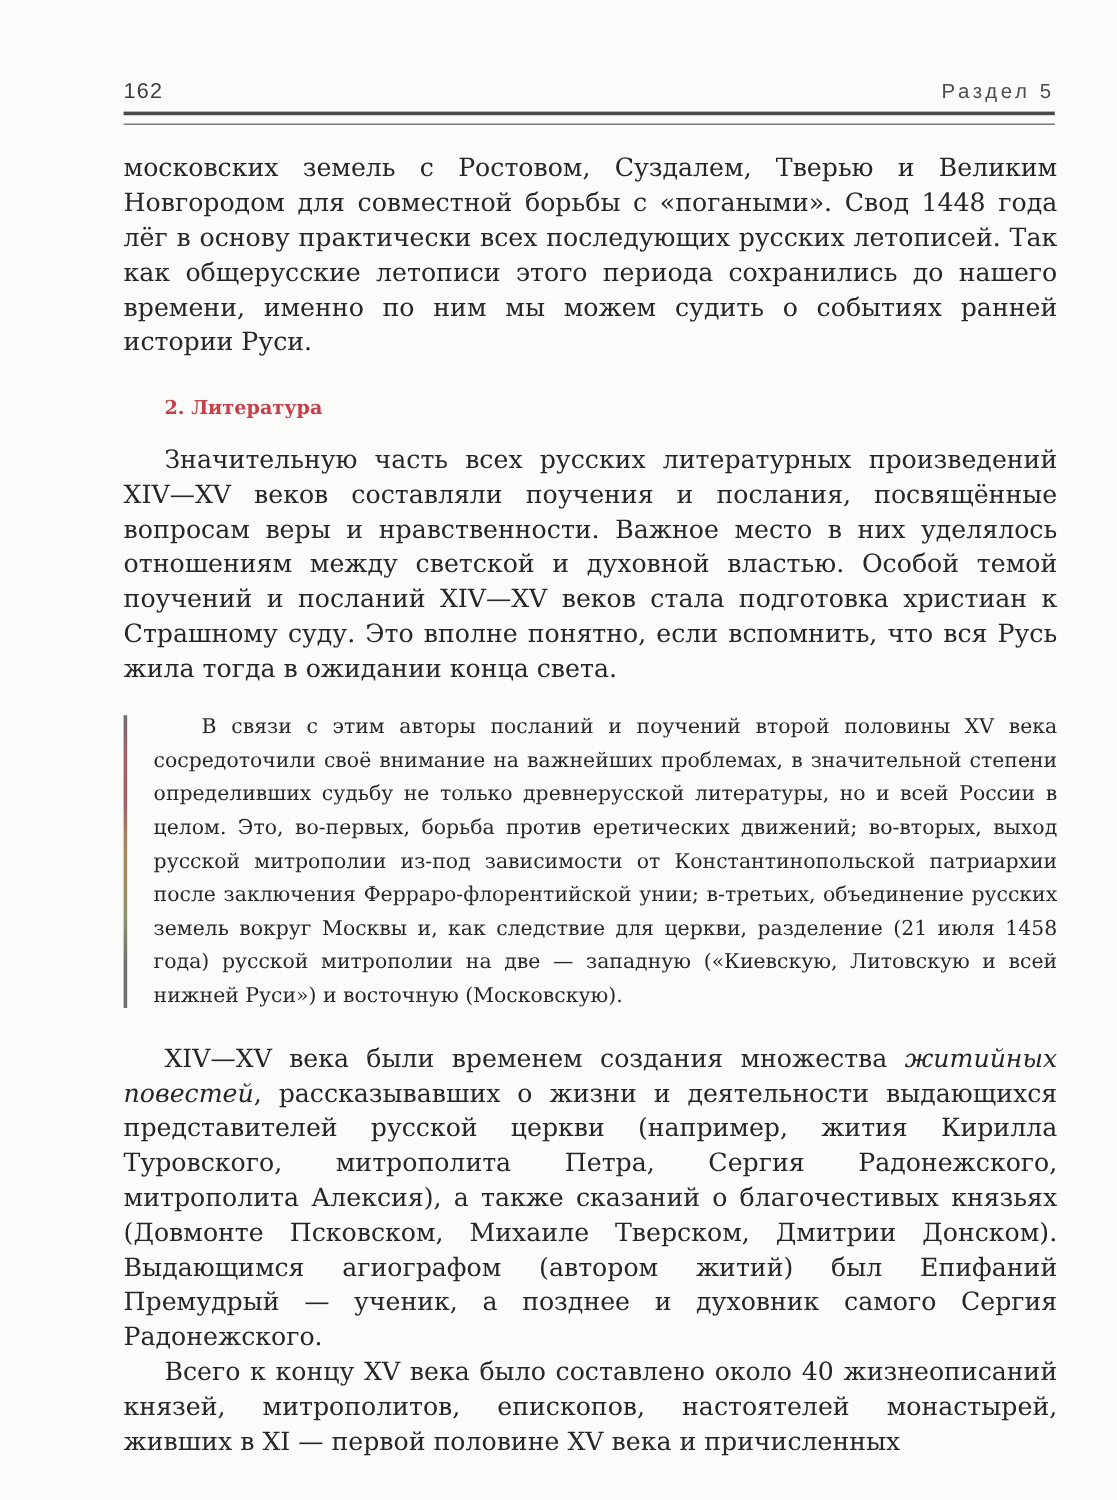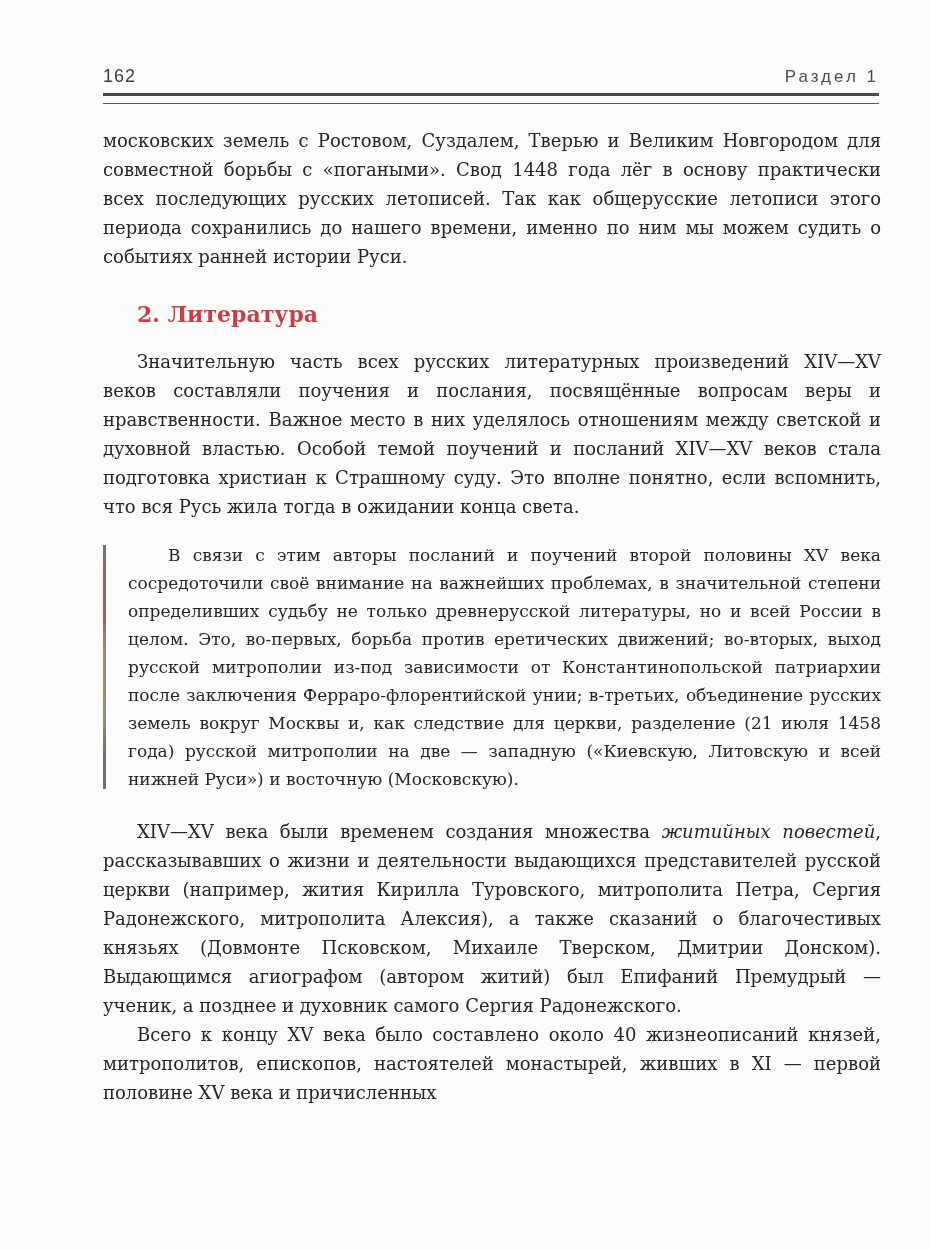--- a/index.html
+++ b/index.html
@@ -47,32 +47,32 @@
   }
   
   .content {
     position: absolute;
     top: 126px;
     left: 103px;
     width: 778px;
   }
   .para {
     margin: 0;
-    font-size: 18px;
+    font-size: 21px;
     line-height: 29px;
     text-align: justify;
     text-indent: 34px;
     hyphens: auto;
     -webkit-hyphens: auto;
   }
   .para.no-indent { text-indent: 0; }
   .section-heading {
     margin: 30px 0 20px 0;
     padding-left: 34px;
-    font-size: 22px;
+    font-size: 16px;
     font-weight: bold;
     color: #c5404a;
   }
   
   .quote-block {
     display: flex;
     margin: 20px 0 24px 0;
   }
   .quote-bar {
     flex: 0 0 3px;
@@ -104,21 +104,21 @@
   .italic { font-style: italic; }
 </style>
 </head>
 <body>
 
 <div class="page">
 
   <div class="running-header">
     <div class="header-row">
       <span class="page-number">162</span>
-      <span class="section-label">Раздел 1</span>
+      <span class="section-label">Раздел 5</span>
     </div>
     <div class="header-rule"></div>
   </div>
 
   <div class="content">
 
     <p class="para no-indent">московских земель с Ростовом, Суздалем, Тверью и Великим Новгородом для совместной борьбы с «погаными». Свод 1448 года лёг в основу практически всех последующих русских летописей. Так как общерусские летописи этого периода сохранились до нашего времени, именно по ним мы можем судить о событиях ранней истории Руси.</p>
 
     <h2 class="section-heading">2. Литература</h2>
 

